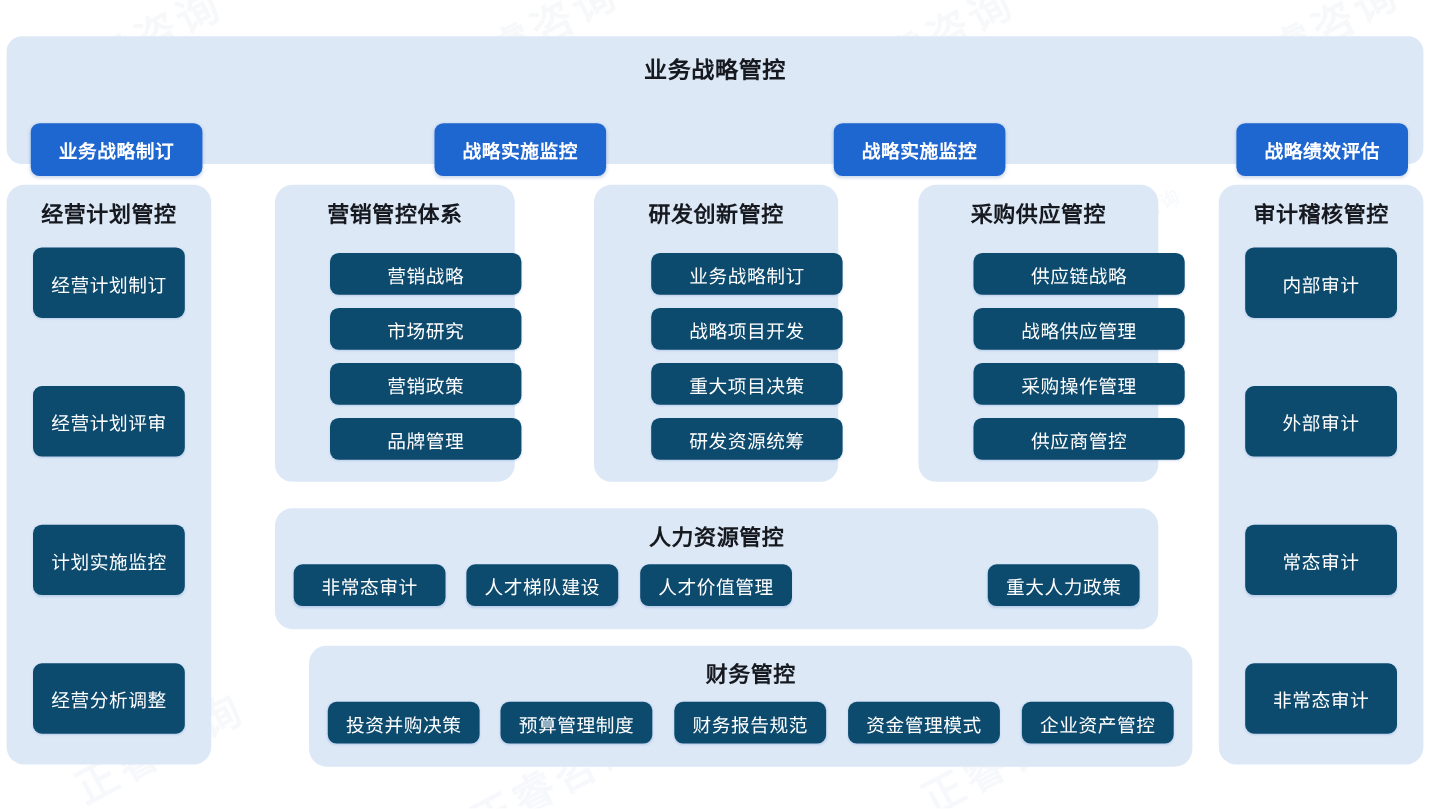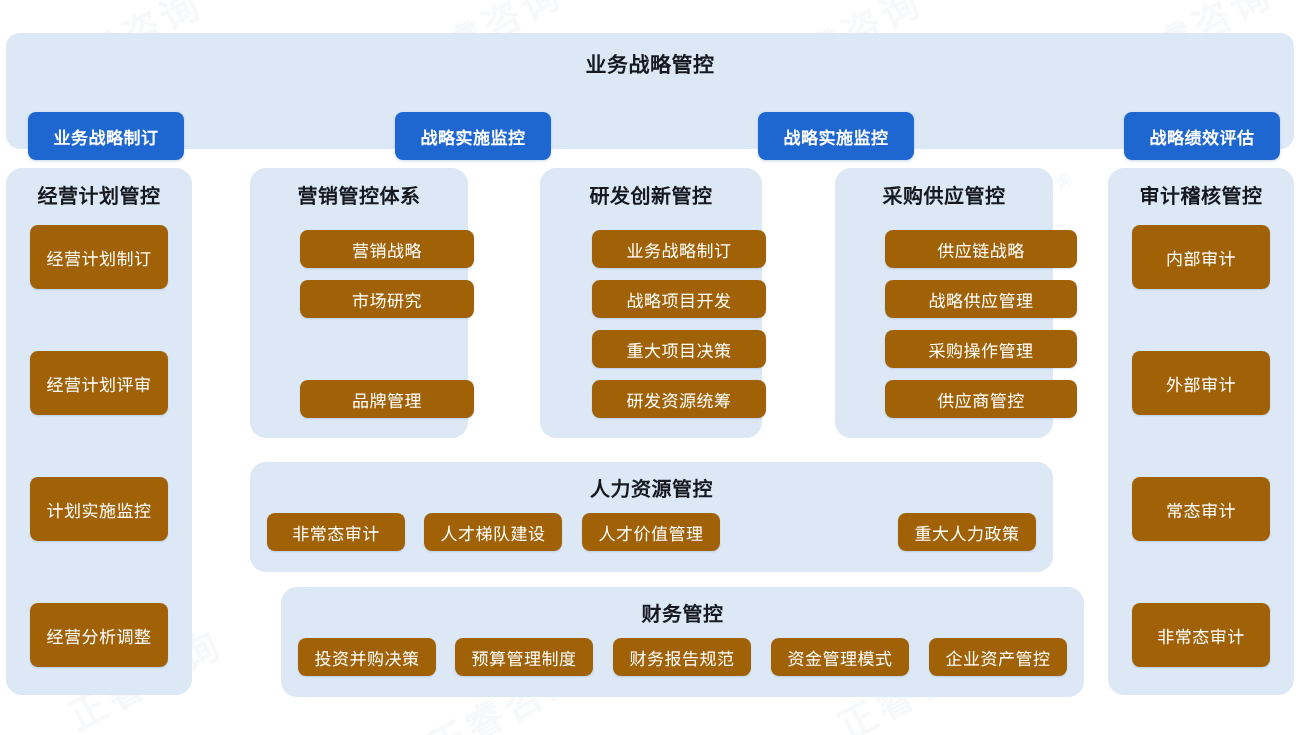--- a/index.html
+++ b/index.html
@@ -89,21 +89,21 @@
     box-shadow: 0 1px 3px rgba(24,76,160,0.22);
   }
   #bb0 { left: 22px;   top: 79px; }
   #bb1 { left: 389px;  top: 79px; }
   #bb2 { left: 752px;  top: 79px; }
   #bb3 { left: 1118px; top: 79px; }
 
   
   .pill {
     position: absolute;
-    background: #a16207;
+    background: #0c4a6e;
     border-radius: 8px;
     color: #ffffff;
     display: flex;
     align-items: center;
     justify-content: center;
     border: none;
     padding: 0;
     font-family: inherit;
     font-size: 17px;
     letter-spacing: 0.5px;
@@ -185,20 +185,21 @@
     <button class="pill p0">经营计划制订</button>
     <button class="pill p1">经营计划评审</button>
     <button class="pill p2">计划实施监控</button>
     <button class="pill p3">经营分析调整</button>
   </div>
 
   <div class="panel mid-col" id="col-marketing">
     <div class="panel-title">营销管控体系</div>
     <button class="pill p0">营销战略</button>
     <button class="pill p1">市场研究</button>
+    <button class="pill p2">营销政策</button>
     <button class="pill p3">品牌管理</button>
   </div>
 
   <div class="panel mid-col" id="col-rd">
     <div class="panel-title">研发创新管控</div>
     <button class="pill p0">业务战略制订</button>
     <button class="pill p1">战略项目开发</button>
     <button class="pill p2">重大项目决策</button>
     <button class="pill p3">研发资源统筹</button>
   </div>

